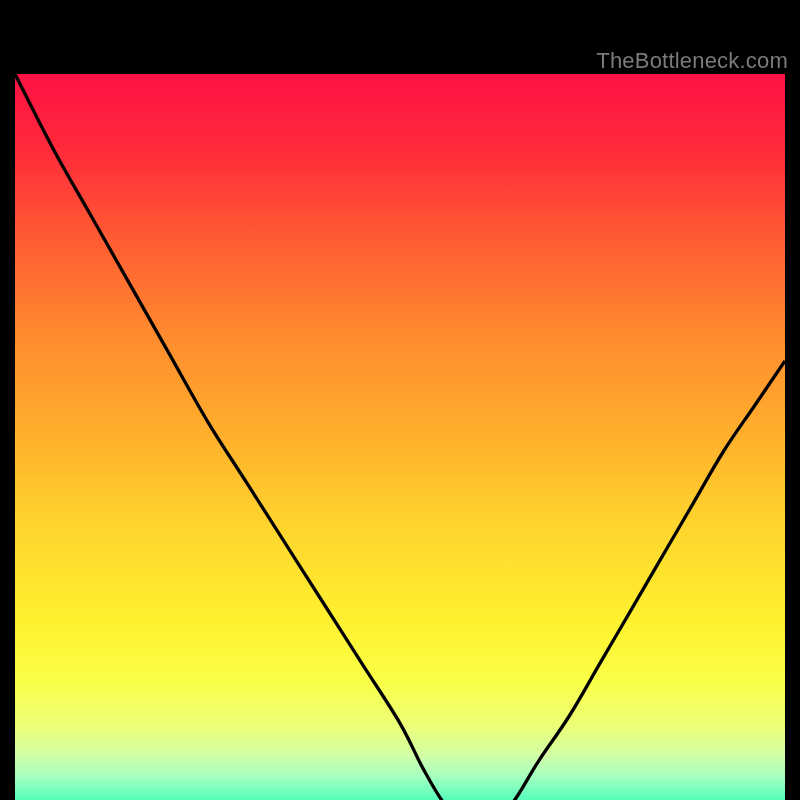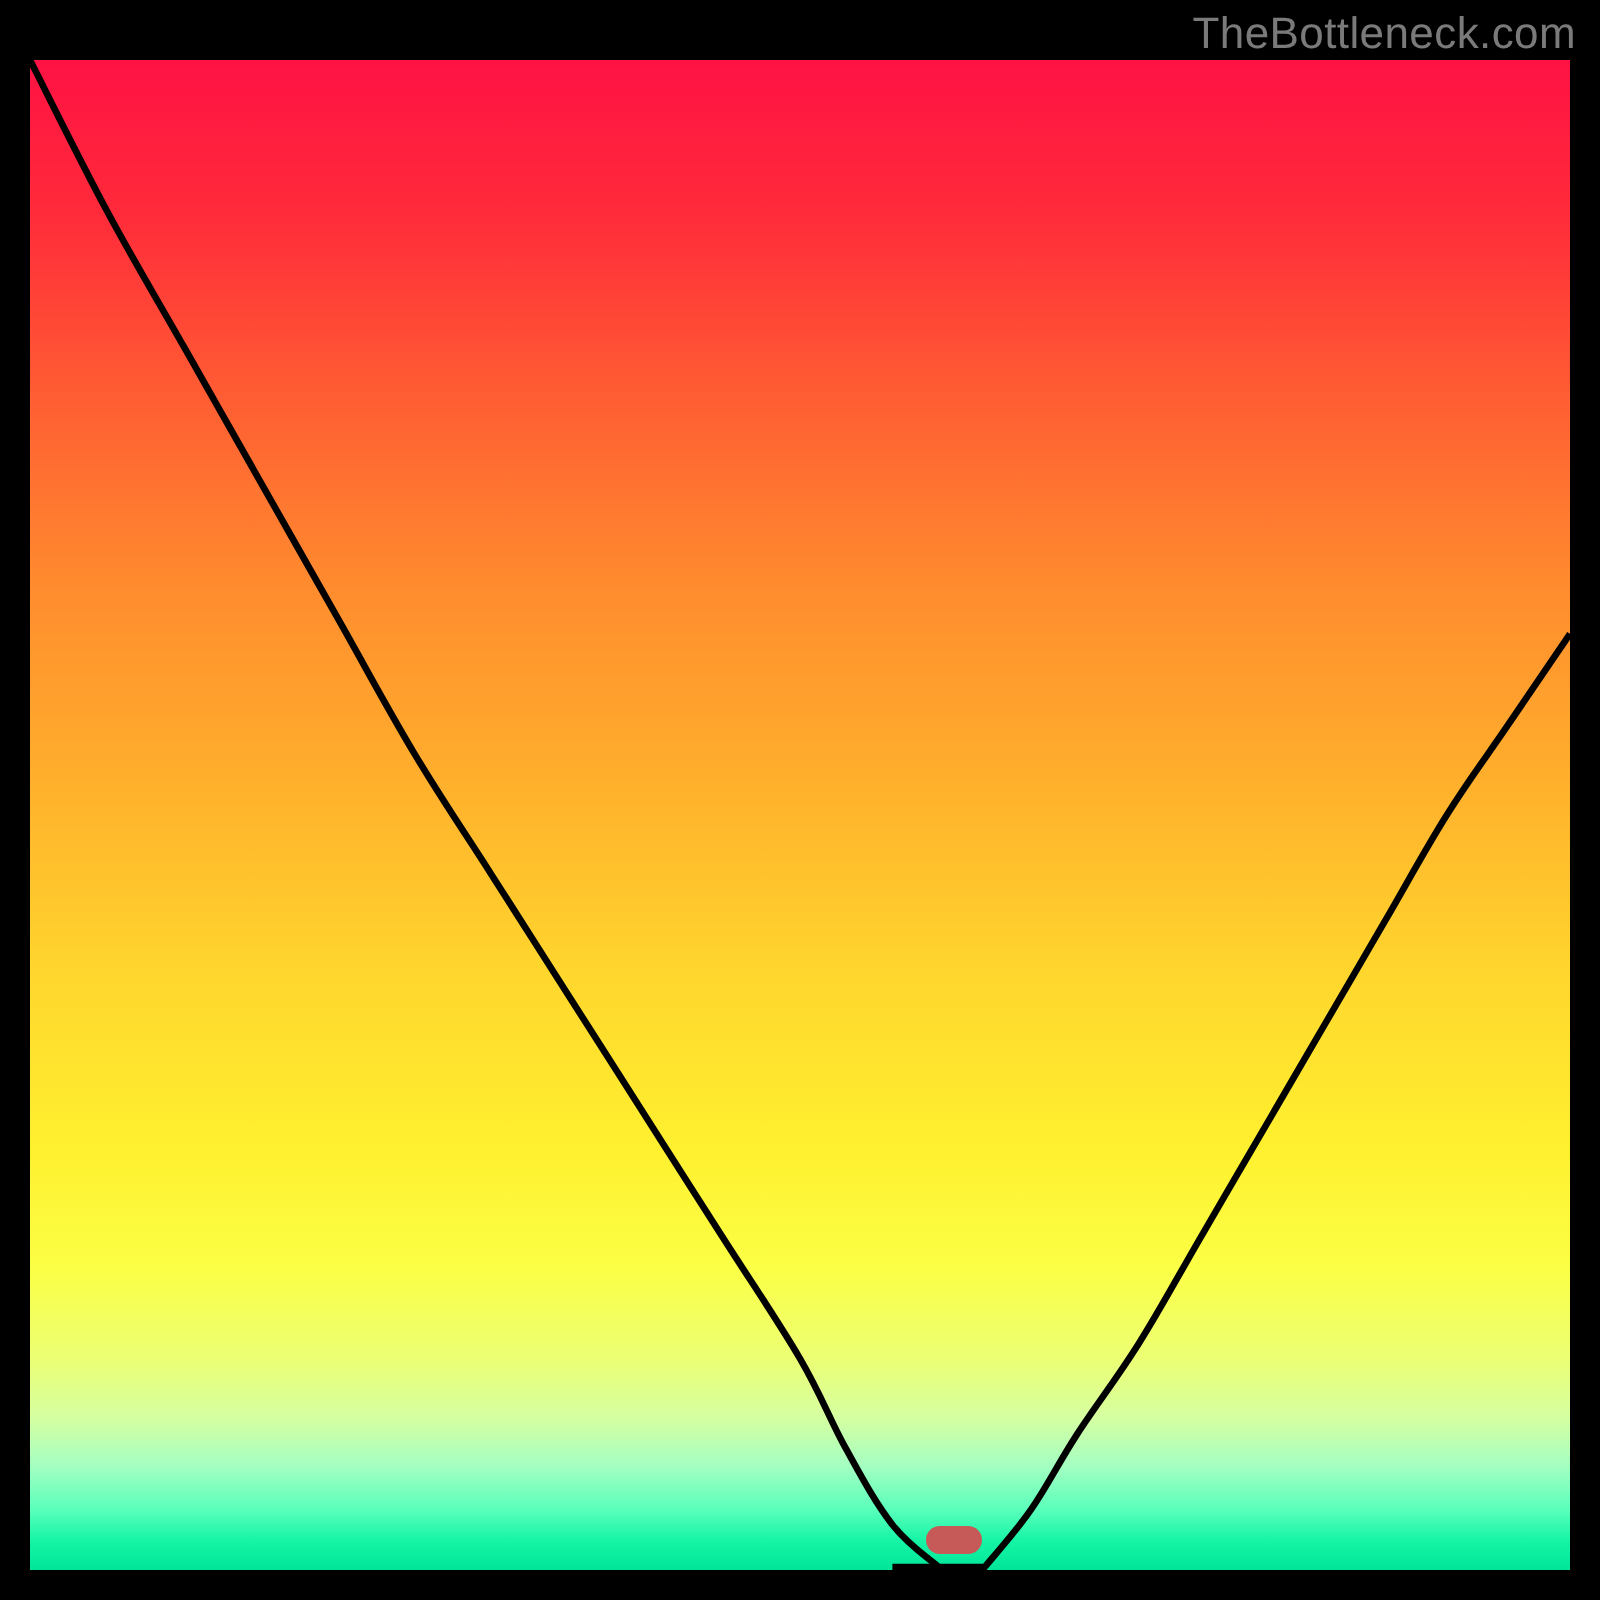--- a/index.html
+++ b/index.html
@@ -9,20 +9,21 @@
     height: 800px;
     background: #000;
     overflow: hidden;
     font-family: Arial, Helvetica, sans-serif;
   }
   .frame {
     position: relative;
     width: 800px;
     height: 675px;
     background: #000;
+    margin-top: 44px;
   }
   .watermark {
     position: absolute;
     top: 4px;
     right: 12px;
     color: #7a7a7a;
     font-size: 22px;
     font-weight: 500;
     letter-spacing: 0.2px;
     z-index: 10;

